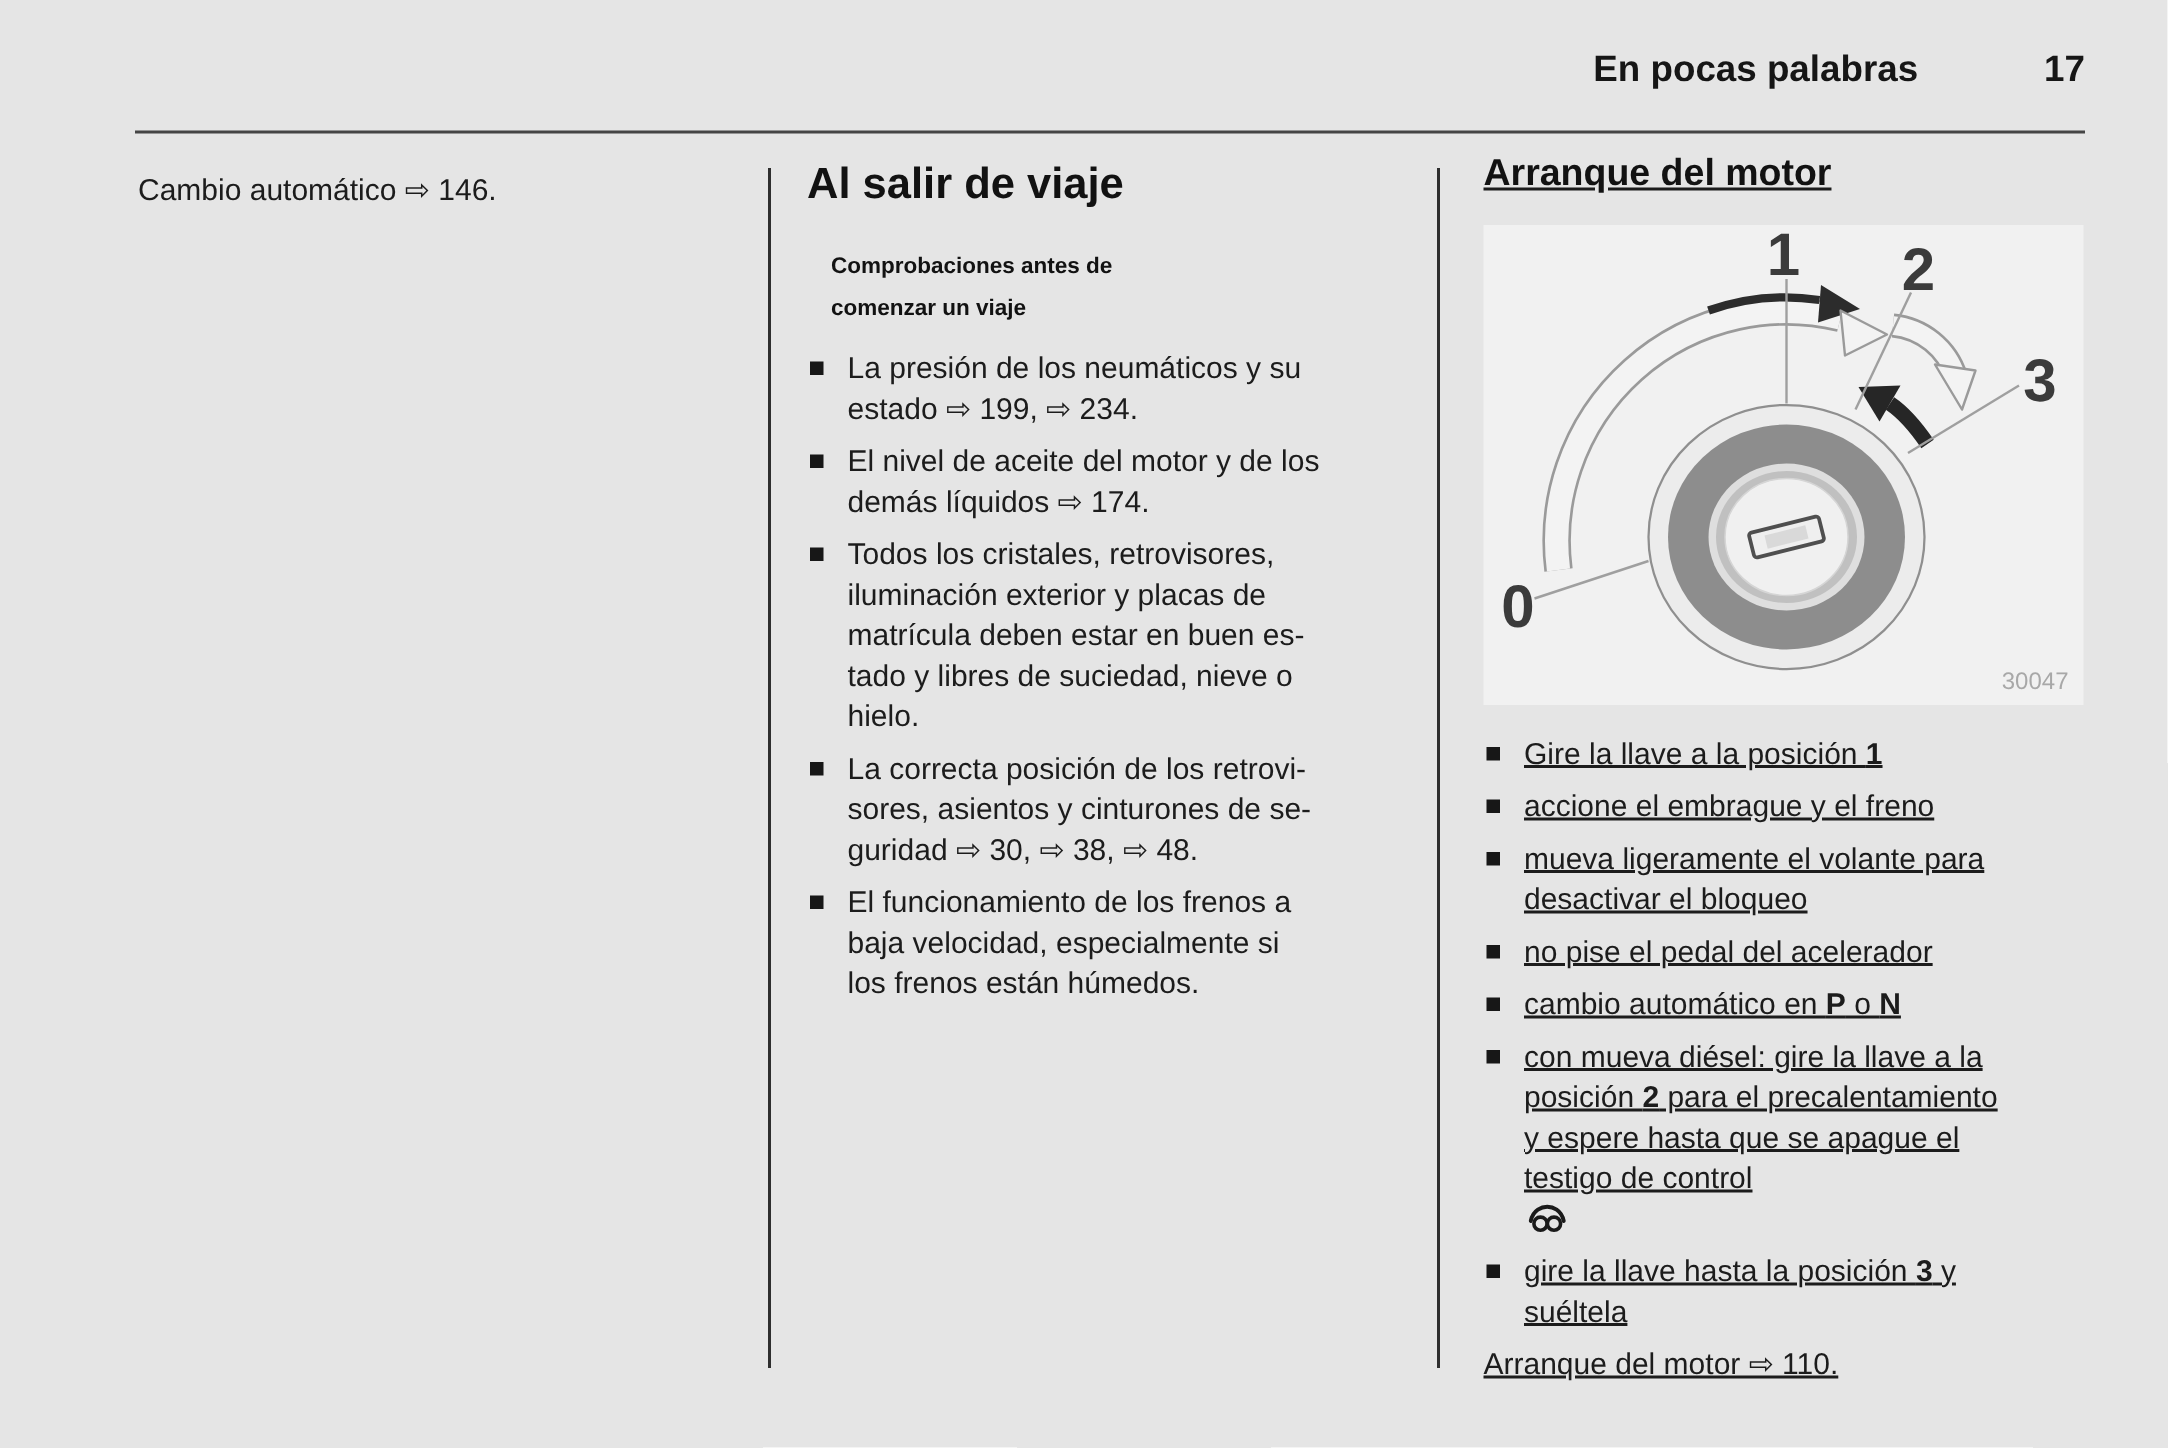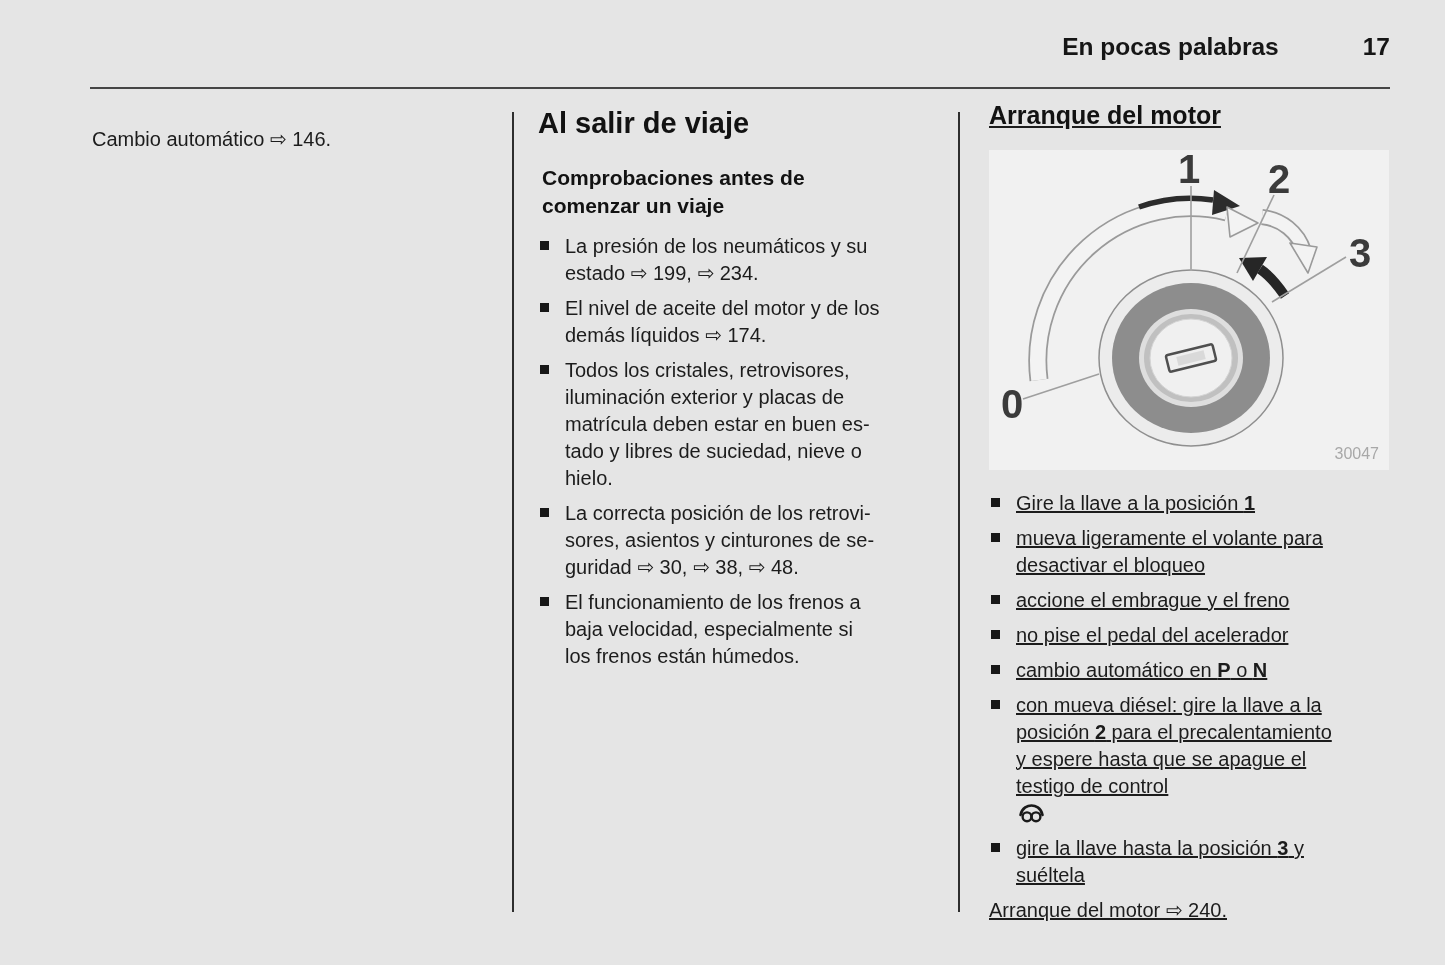--- a/index.html
+++ b/index.html
@@ -8,27 +8,27 @@
   
   .hdr{position:absolute;top:33px;right:55px;display:flex;gap:84px;align-items:baseline;}
   .hdr .h-title{font-size:24.5px;font-weight:bold;color:#161616;}
   .hdr .h-num{font-size:24.5px;font-weight:bold;color:#161616;}
   .rule{position:absolute;left:90px;right:55px;top:87px;height:2px;background:#454545;}
   .vdiv{position:absolute;top:112px;height:800px;width:2px;background:#2e2e2e;}
   .vdiv1{left:512px;}
   .vdiv2{left:958px;}
   
   .col{position:absolute;}
-  .col-left{left:92px;top:120px;width:400px;}
+  .col-left{left:92px;top:108px;width:400px;}
   .col-mid{left:538px;top:106px;width:400px;}
   .col-right{left:989px;top:100px;width:402px;text-decoration:underline;}
   .body,li{font-size:20px;line-height:27px;white-space:pre-line;color:#1c1c1c;}
   .col-left p{margin:6px 0 0;}
   h1{font-size:29px;line-height:34px;margin:0 0 24px;font-weight:bold;color:#121212;}
-  h2{font-size:21px;line-height:28px;margin:0 4px 13px;font-weight:bold;white-space:pre-line;color:#121212;}
+  h2{font-size:15px;line-height:28px;margin:0 16px 13px;font-weight:bold;white-space:pre-line;color:#121212;}
   .rtitle{font-size:25px;line-height:30px;margin:0;}
   ul{list-style:none;margin:0;padding:0;}
   .col-mid ul{margin-top:0;}
   .col-right ul{margin-top:20px;}
   li{position:relative;padding-left:27px;margin:0 0 8px;}
   li::before{content:"";position:absolute;left:2px;top:8px;width:9px;height:9px;background:#171717;}
   .b{font-weight:bold;}
   figure{margin:20px 0 0;padding:0;width:400px;height:320px;background:#f1f1f1;}
   .footer{margin:2px 0 0;}
   .glowplug{display:inline-block;vertical-align:-4px;margin-left:2px;}
@@ -135,40 +135,40 @@
         <text class="fig-label" x="371" y="117" text-anchor="middle">3</text>
         <text class="fig-label" x="23" y="268" text-anchor="middle">0</text>
         <text class="fig-code" x="390" y="309" text-anchor="end">30047</text>
       </svg>
     </figure>
 
     <ul>
 
         <li><span><span>Gire la llave a la posición </span><span class="b">1</span></span></li>
 
+        <li><span><span>accione el embrague y el freno</span></span></li>
+
         <li><span><span>mueva ligeramente el volante para
 desactivar el bloqueo</span></span></li>
-
-        <li><span><span>accione el embrague y el freno</span></span></li>
 
         <li><span><span>no pise el pedal del acelerador</span></span></li>
 
         <li><span><span>cambio automático en </span><span class="b">P</span><span> o </span><span class="b">N</span></span></li>
 
         <li><span><span>con mueva diésel: gire la llave a la
 posición </span><span class="b">2</span><span> para el precalentamiento
 y espere hasta que se apague el
 testigo de control </span>
   <svg class="glowplug" width="27" height="21" viewBox="0 0 27 21" aria-hidden="true">
     <path d="M2.5 12 C4 4.5, 10 2.5, 13.5 2.5 C17 2.5, 23 4.5, 24.5 12" fill="none" stroke="#1a1a1a" stroke-width="2.6" stroke-linecap="round"></path>
     <circle cx="9" cy="13.8" r="4.4" fill="none" stroke="#1a1a1a" stroke-width="2.4"></circle>
     <circle cx="18" cy="13.8" r="4.4" fill="none" stroke="#1a1a1a" stroke-width="2.4"></circle>
   </svg>
 </span></li>
 
         <li><span><span>gire la llave hasta la posición </span><span class="b">3</span><span> y
 suéltela</span></span></li>
       </ul>
 
-    <p class="body footer"><span>Arranque del motor ⇨ 240.</span></p>
+    <p class="body footer"><span>Arranque del motor ⇨ 110.</span></p>
   </section>
 
 </div>
 
 </body></html>

